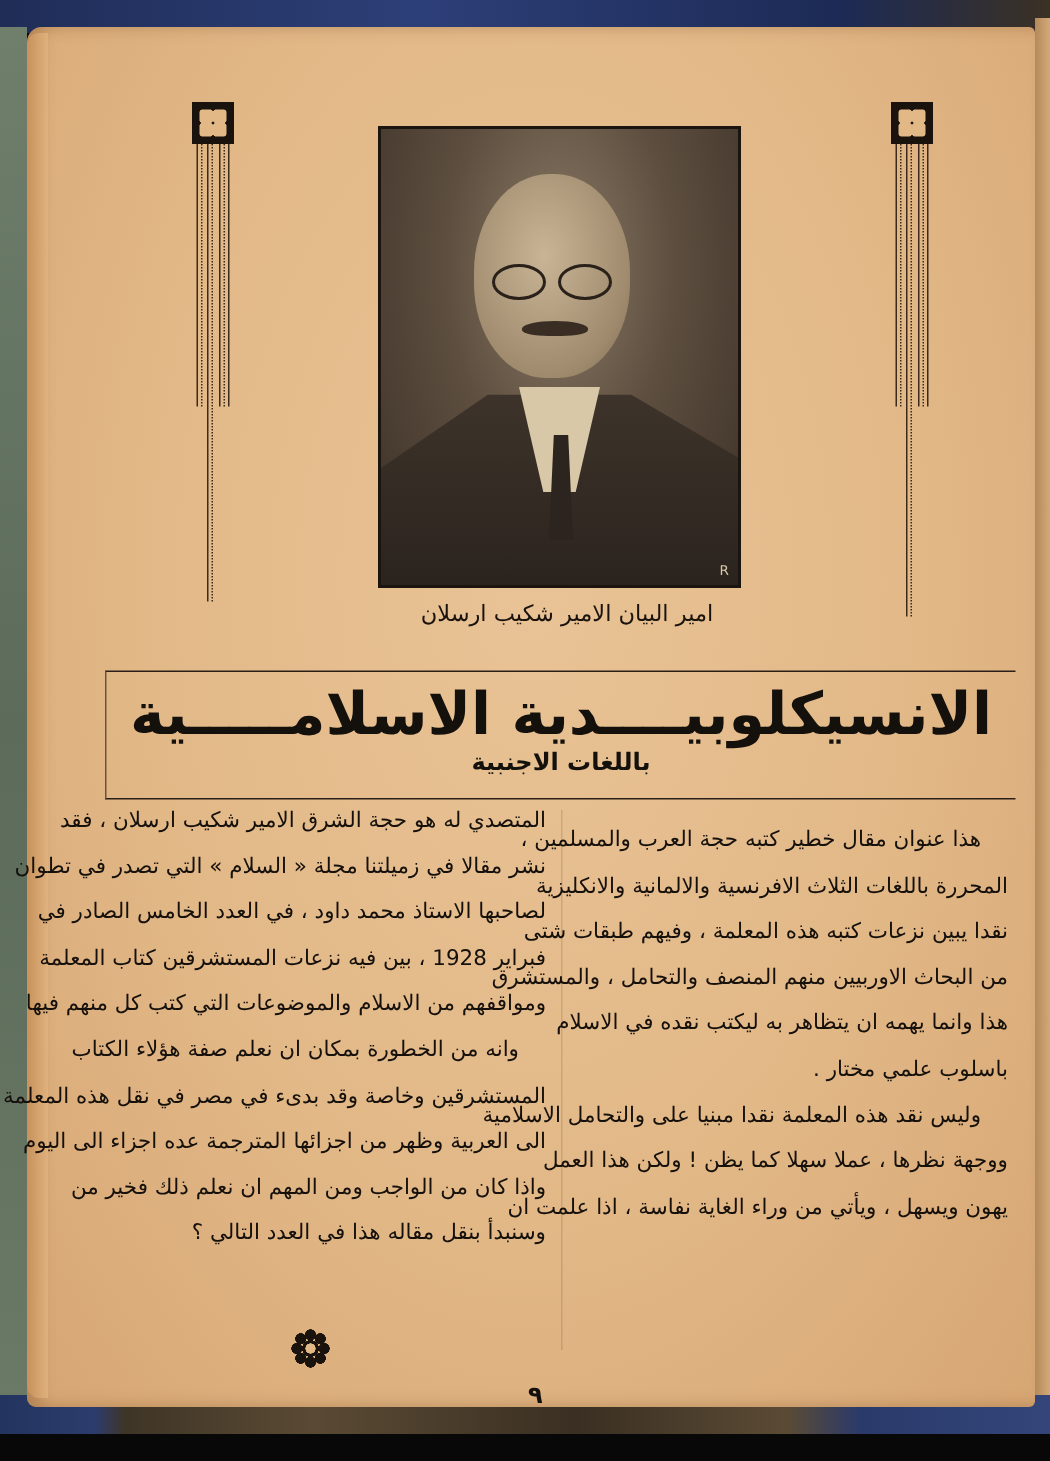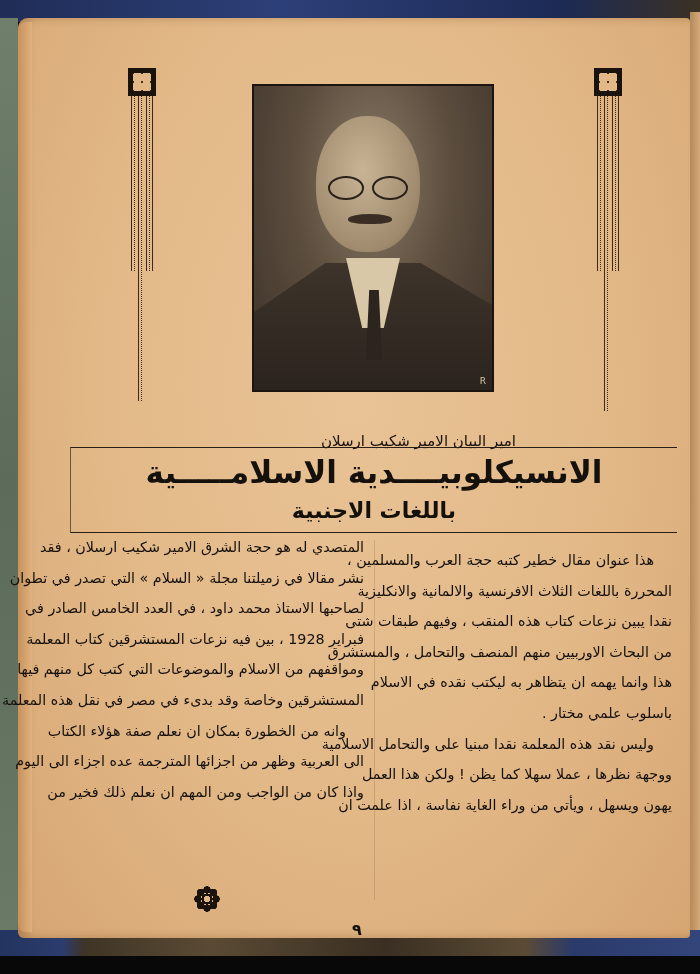--- a/index.html
+++ b/index.html
@@ -32,24 +32,24 @@
         background:radial-gradient(ellipse at 45% 40%,#c9b596,#9f8a6d 70%,#7a6852);}
   .p-glasses{position:absolute;left:74px;top:90px;width:82px;height:22px;}
   .p-glasses span{position:absolute;top:0;width:32px;height:20px;border:2px solid #2a211a;border-radius:50%;}
   .p-mustache{position:absolute;left:94px;top:128px;width:44px;height:10px;background:#3a2e24;border-radius:50% 50% 40% 40%;}
   .p-body{position:absolute;left:0;top:170px;width:238px;height:140px;background:linear-gradient(180deg,#3e342b,#2a231d);
         clip-path:polygon(0 40%,30% 5%,70% 5%,100% 35%,100% 100%,0 100%);}
   .p-collar{position:absolute;left:92px;top:172px;width:54px;height:70px;background:#d8c8a8;clip-path:polygon(0 0,100% 0,70% 100%,30% 100%);}
   .p-tie{position:absolute;left:112px;top:204px;width:16px;height:70px;background:#2c241e;clip-path:polygon(20% 0,80% 0,100% 100%,0 100%);}
   .p-mark{position:absolute;right:6px;bottom:4px;font-size:9px;color:#d8c8a8;}
 
-  .caption{position:absolute;left:240px;top:432px;width:276px;text-align:right;direction:rtl;font-size:15px;color:#1a130d;font-family:"DejaVu Sans",sans-serif;}
+  .caption{position:absolute;left:240px;top:400px;width:276px;text-align:center;direction:rtl;font-size:15px;color:#1a130d;font-family:"DejaVu Sans",sans-serif;}
   .title-frame{position:absolute;left:70px;top:447px;width:606px;height:84px;border-top:1.5px solid #2a1f16;border-bottom:1.5px solid #2a1f16;border-left:1px solid #6a5440;}
-  .title-main{position:absolute;left:0;right:0;top:6px;text-align:center;direction:rtl;font-size:31px;font-weight:bold;color:#14100b;letter-spacing:1px;}
-  .title-sub{position:absolute;left:0;right:0;top:50px;text-align:center;direction:rtl;font-size:22px;font-weight:bold;color:#14100b;}
+  .title-main{position:absolute;left:0;right:0;top:6px;text-align:center;direction:rtl;font-size:39px;font-weight:bold;color:#14100b;letter-spacing:1px;}
+  .title-sub{position:absolute;left:0;right:0;top:50px;text-align:center;direction:rtl;font-size:16px;font-weight:bold;color:#14100b;}
 
   .col{position:absolute;direction:rtl;text-align:justify;color:#15100b;font-size:14.3px;font-family:"DejaVu Sans",sans-serif;}
   .col .line{height:30.6px;line-height:30.6px;white-space:nowrap;text-align-last:justify;}
   .col .line.last{text-align-last:right;}
   .col-right{left:382px;top:545px;width:290px;}
   .col-left{left:68px;top:532px;width:296px;}
   .divider{position:absolute;left:374px;top:540px;width:1px;height:360px;background:rgba(60,40,20,.15);}
 
   .rosette{position:absolute;left:194px;top:886px;width:26px;height:26px;border-radius:50%;
       background:radial-gradient(circle,#e2b887 0 18%,#1a120c 19% 30%,transparent 31%),
@@ -119,35 +119,36 @@
 <div class="title-frame">
   <div class="title-main">الانسيكلوبيــــدية الاسلامـــــية</div>
   <div class="title-sub">باللغات الاجنبية</div>
 </div>
 
 <div class="divider"></div>
 
 <div class="col col-right">
   <div class="line" style="padding-right:18px;">هذا عنوان مقال خطير كتبه حجة العرب والمسلمين ،</div>
   <div class="line">المحررة باللغات الثلاث الافرنسية والالمانية والانكليزية</div>
-  <div class="line">نقدا يبين نزعات كتاب هذه المنقب ، وفيهم طبقات شتى</div>
+  <div class="line">نقدا يبين نزعات كتبه هذه المعلمة ، وفيهم طبقات شتى</div>
   <div class="line">من البحاث الاوربيين منهم المنصف والتحامل ، والمستشرق</div>
   <div class="line">هذا وانما يهمه ان يتظاهر به ليكتب نقده في الاسلام</div>
   <div class="line last">باسلوب علمي مختار .</div>
   <div class="line" style="padding-right:18px;">وليس نقد هذه المعلمة نقدا مبنيا على والتحامل الاسلامية</div>
   <div class="line">ووجهة نظرها ، عملا سهلا كما يظن ! ولكن هذا العمل</div>
   <div class="line">يهون ويسهل ، ويأتي من وراء الغاية نفاسة ، اذا علمت ان</div>
 </div>
 
 <div class="col col-left">
   <div class="line">المتصدي له هو حجة الشرق الامير شكيب ارسلان ، فقد</div>
   <div class="line">نشر مقالا في زميلتنا مجلة « السلام » التي تصدر في تطوان</div>
   <div class="line">لصاحبها الاستاذ محمد داود ، في العدد الخامس الصادر في</div>
   <div class="line">فبراير 1928 ، بين فيه نزعات المستشرقين كتاب المعلمة</div>
   <div class="line">ومواقفهم من الاسلام والموضوعات التي كتب كل منهم فيها</div>
+  <div class="line" style="padding-right:18px;">وانه من الخطورة بمكان ان نعلم صفة هؤلاء الكتاب</div>
   <div class="line">المستشرقين وخاصة وقد بدىء في مصر في نقل هذه المعلمة</div>
-  <div class="line" style="padding-right:18px;">وانه من الخطورة بمكان ان نعلم صفة هؤلاء الكتاب</div>
   <div class="line">الى العربية وظهر من اجزائها المترجمة عده اجزاء الى اليوم</div>
   <div class="line">واذا كان من الواجب ومن المهم ان نعلم ذلك فخير من</div>
+  <div class="line last">وسنبدأ بنقل مقاله هذا في العدد التالي ؟</div>
 </div>
 
 <div class="rosette"></div>
 <div class="page-num">٩</div>
 
 </body></html>

